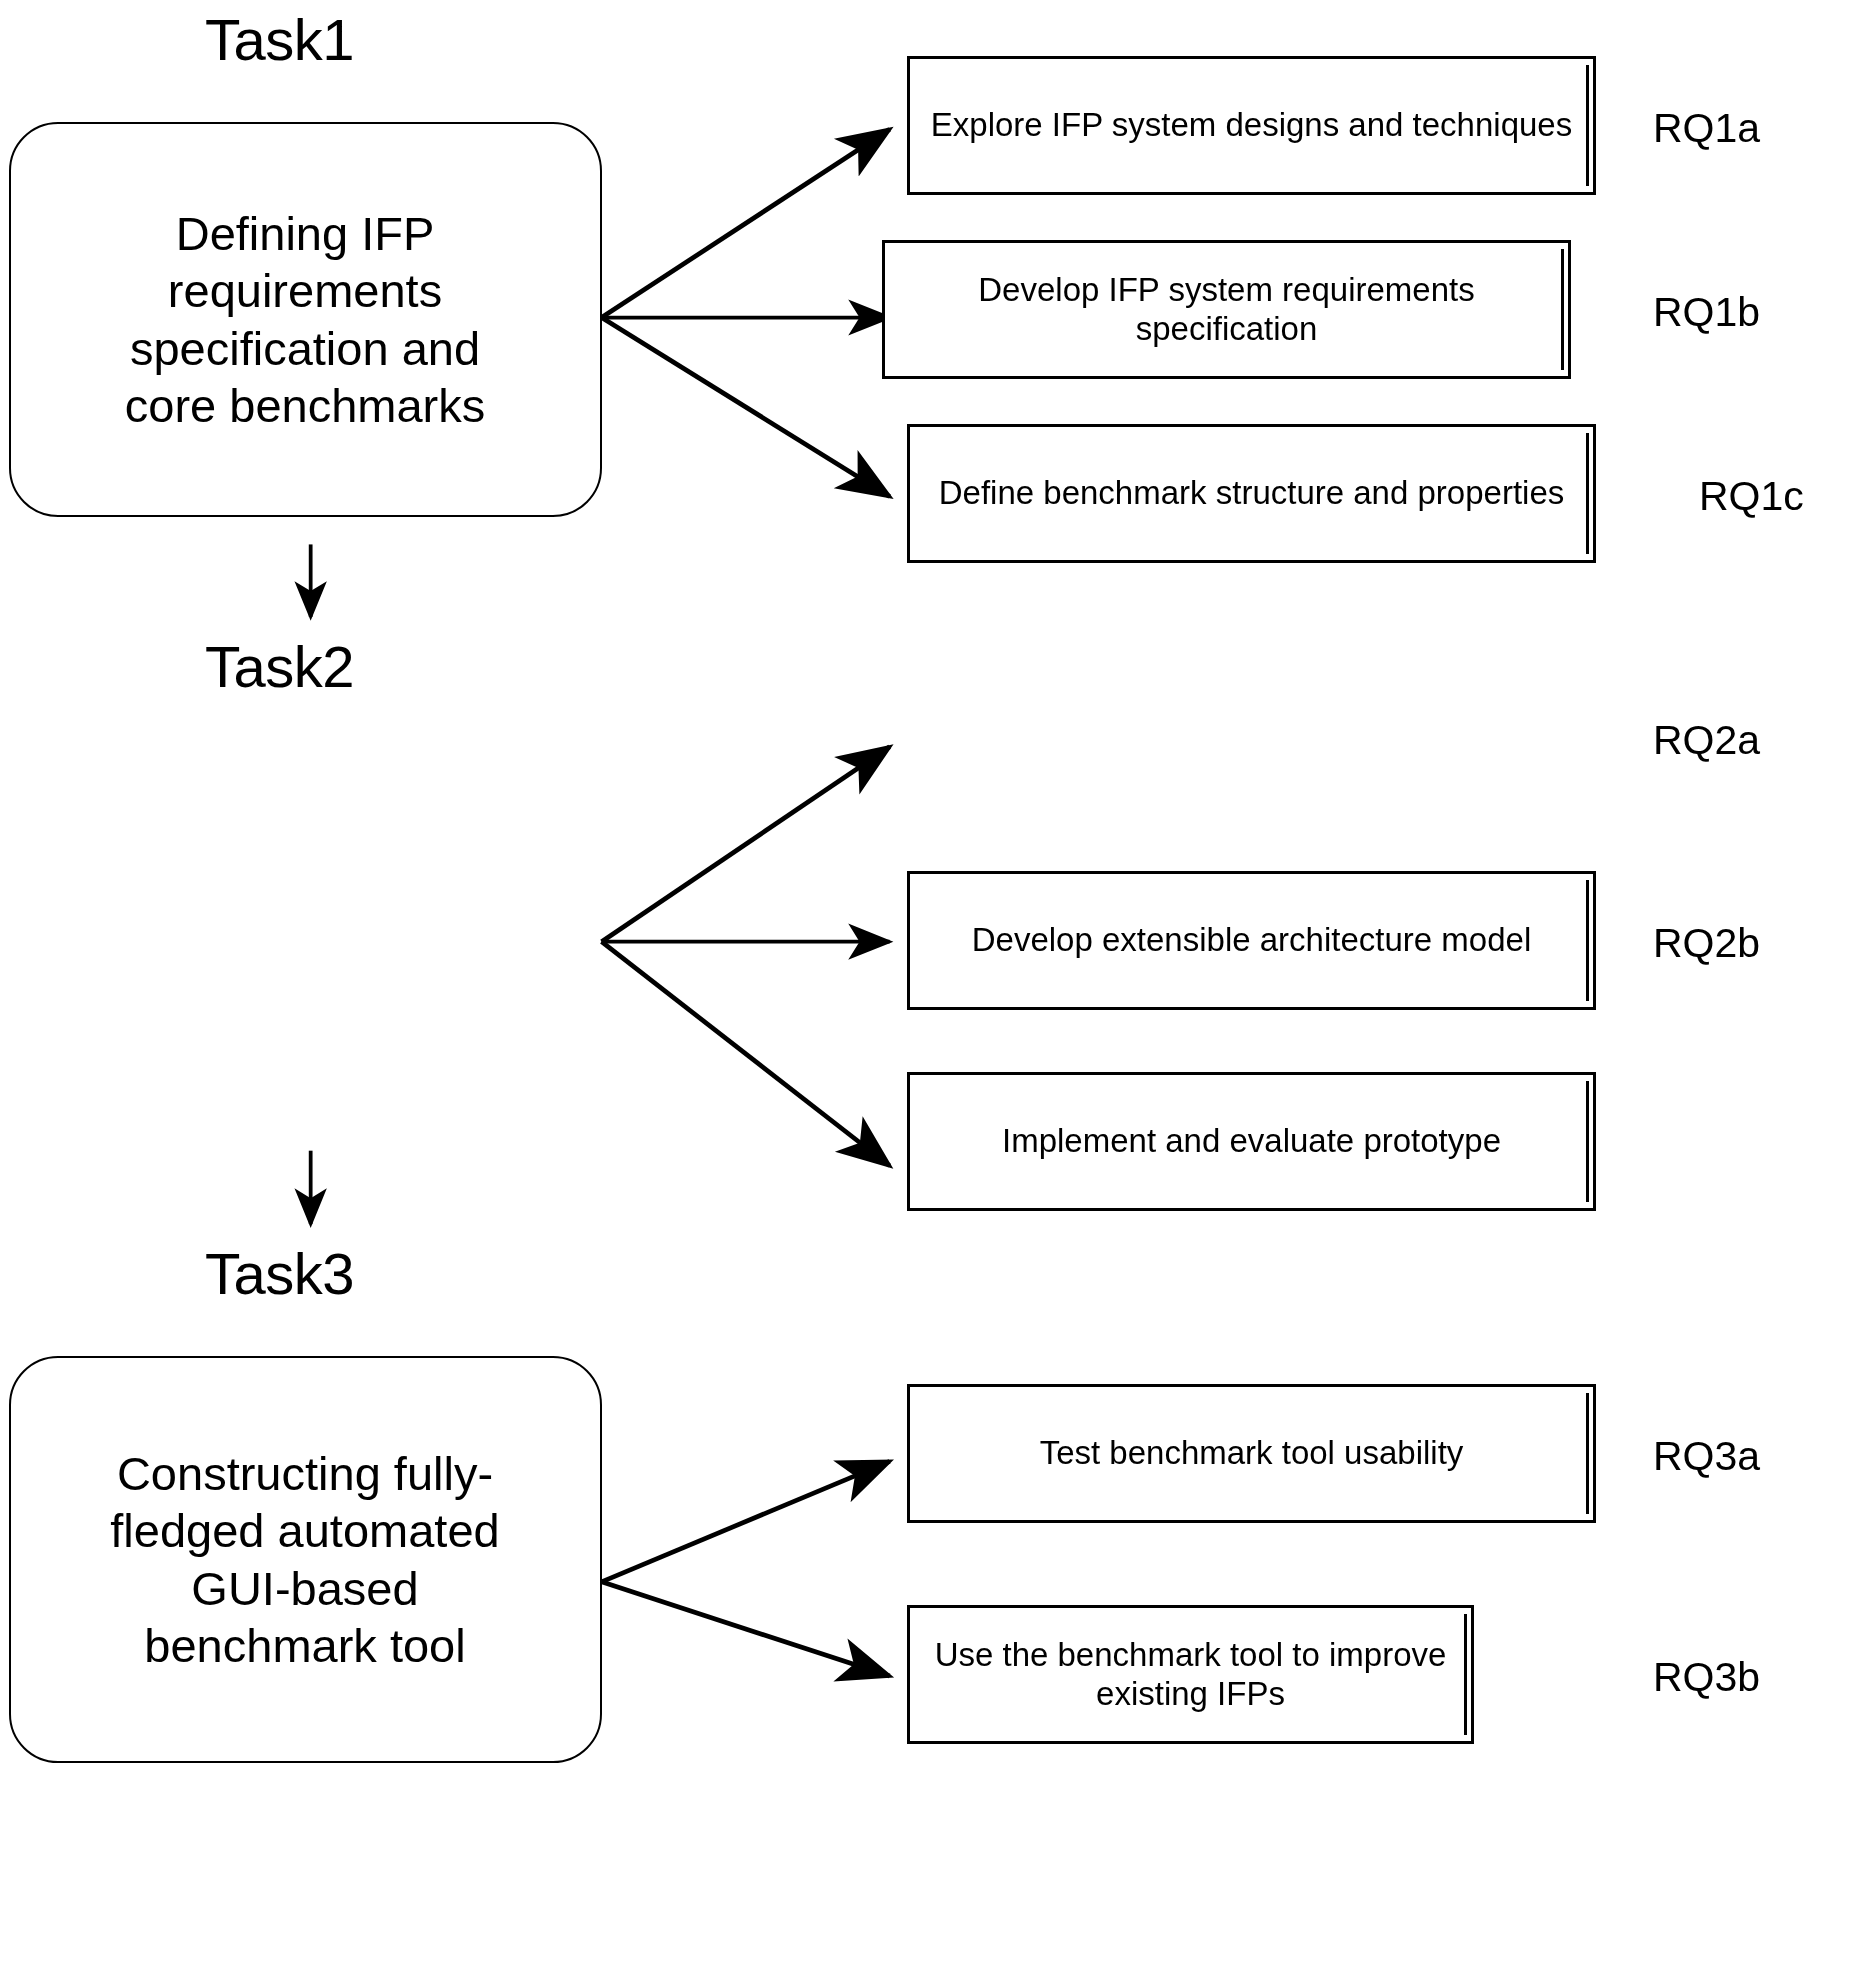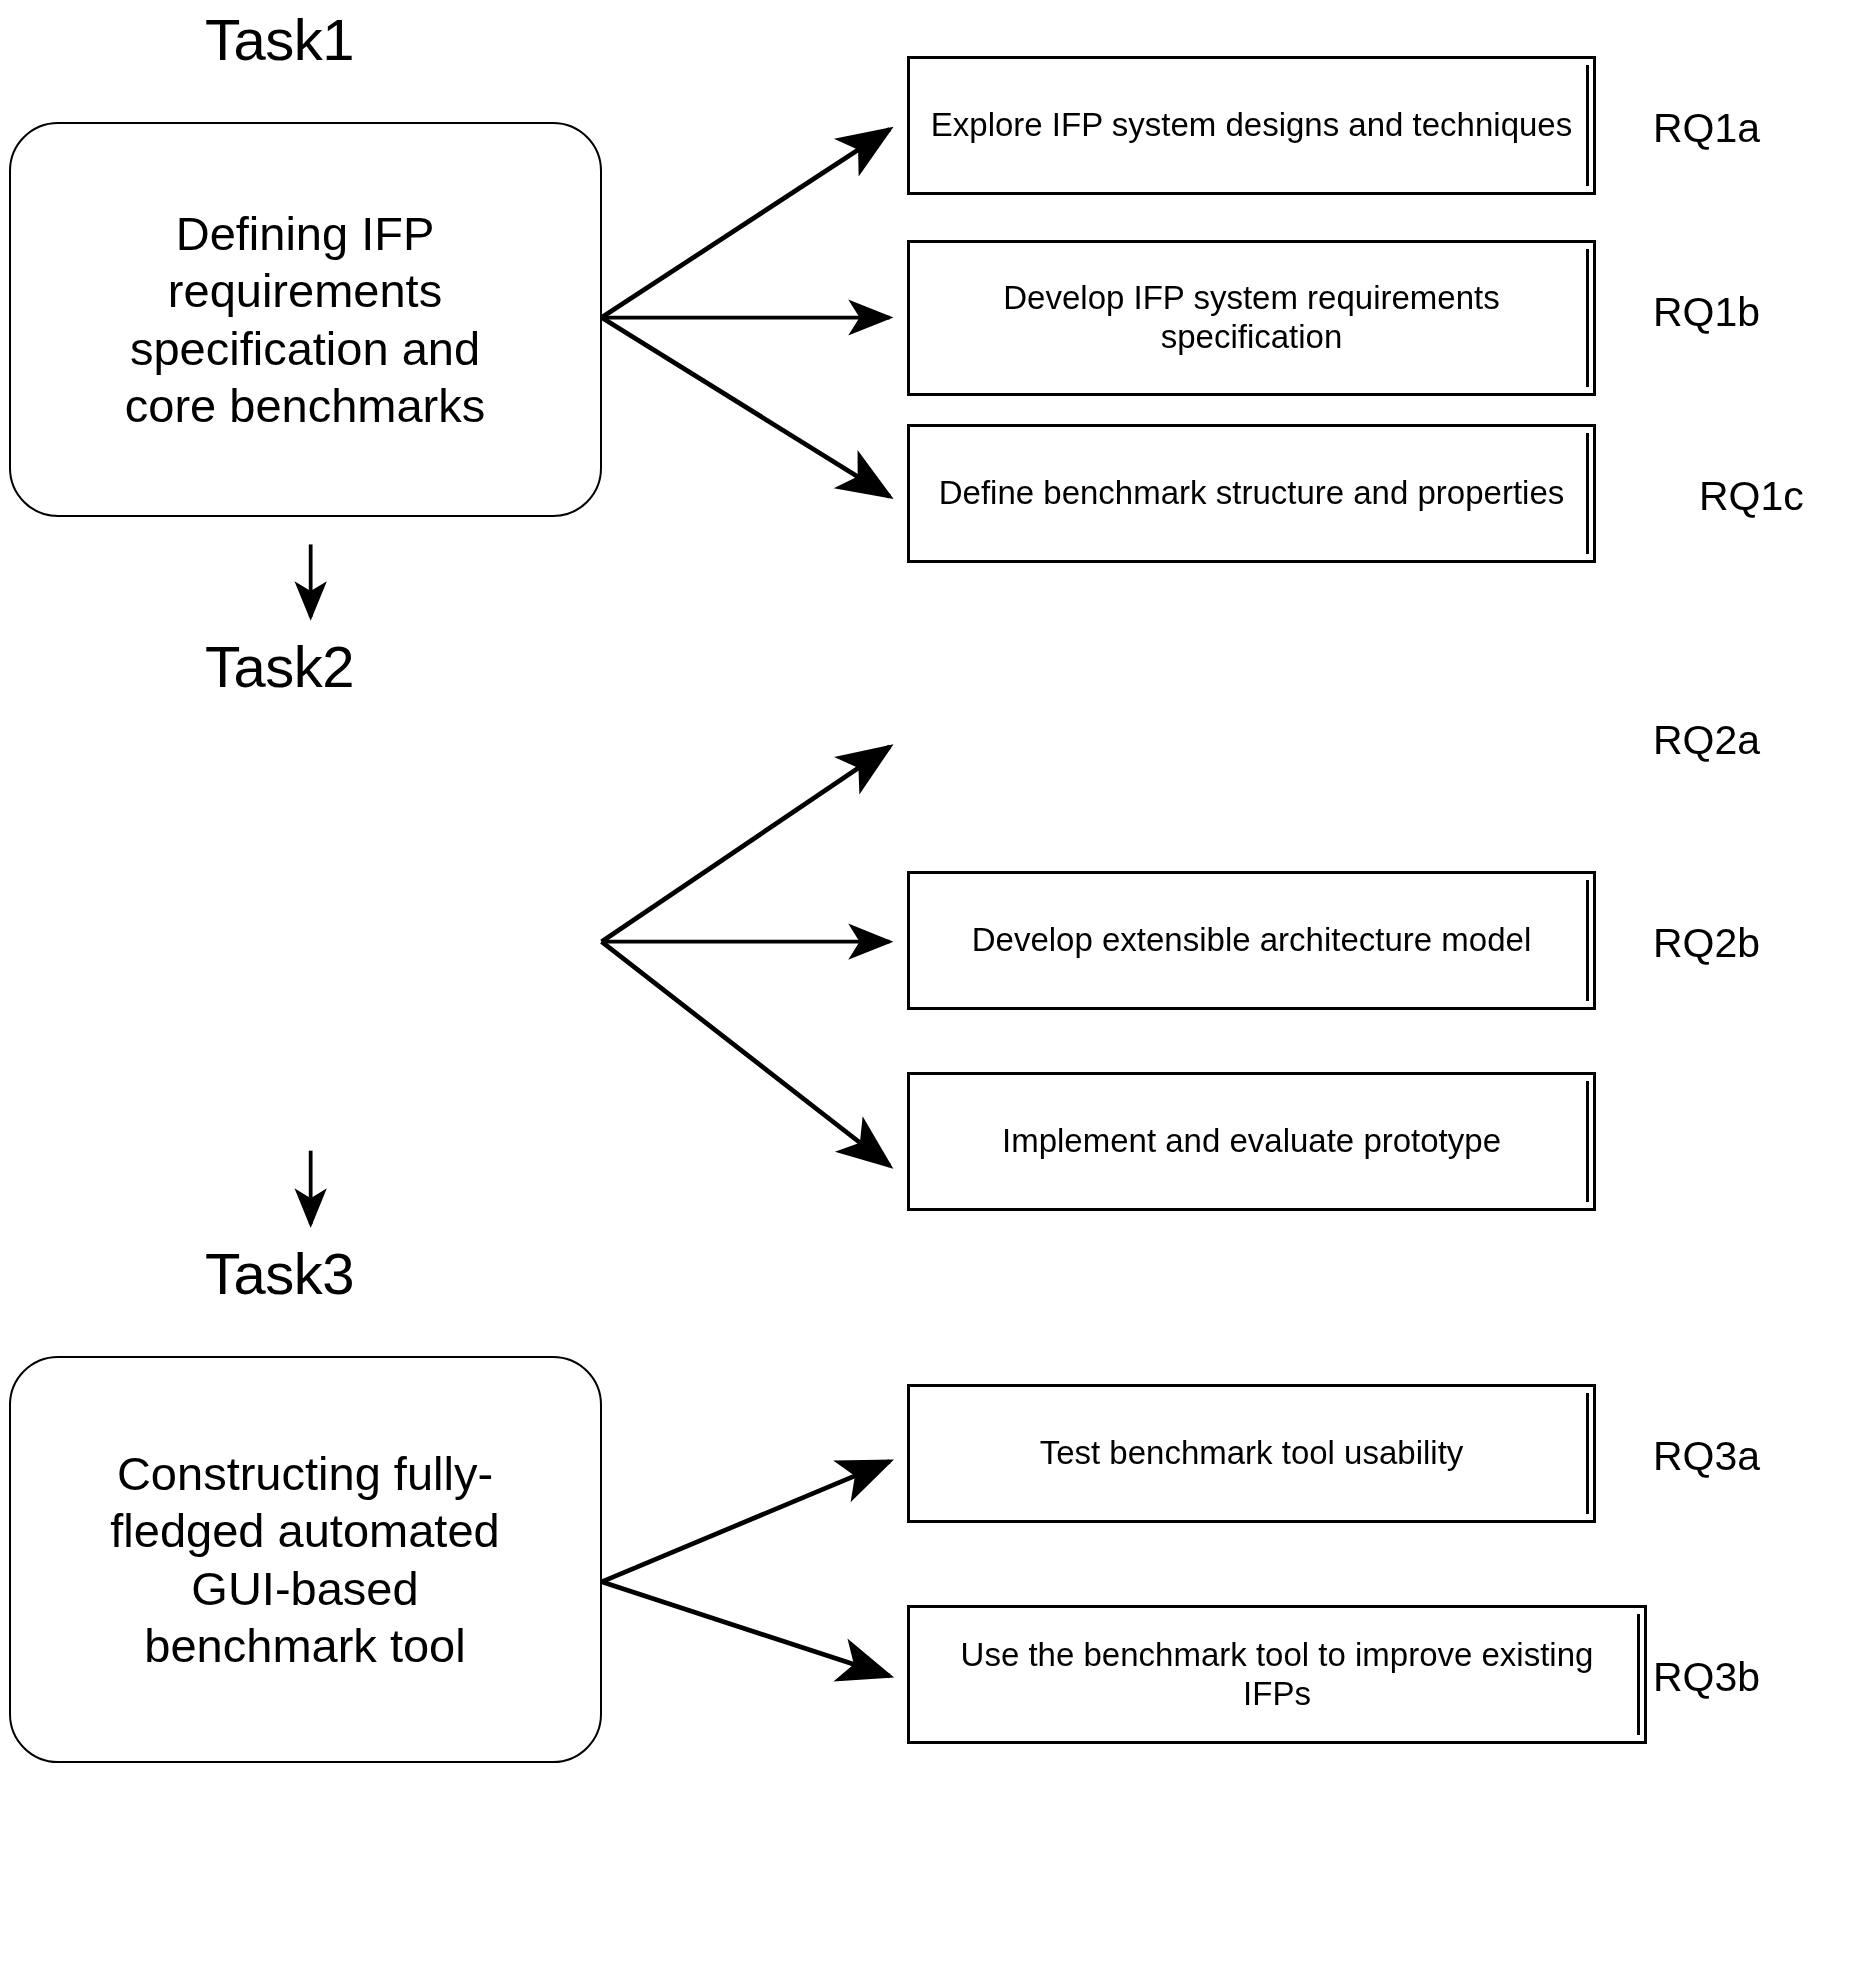--- a/index.html
+++ b/index.html
@@ -139,21 +139,21 @@
 
   <div class="task-box" style="left:8.5px; top:122px; width:593px; height:395px;">
     <span class="task-box-label" style="max-width:443px;">Defining IFP requirements specification and core benchmarks</span>
   </div>
 
   <div class="sub-box" style="left:907px; top:56px; width:689px; height:139px;">
     <span class="sub-box-label">Explore IFP system designs and techniques</span>
   </div>
   <div class="rq-label" style="left:1653px; top:108px;">RQ1a</div>
 
-  <div class="sub-box" style="left:907px; top:240px; width:689px; height:156px;">
+  <div class="sub-box" style="left:882px; top:240px; width:689px; height:139px;">
     <span class="sub-box-label">Develop IFP system requirements specification</span>
   </div>
   <div class="rq-label" style="left:1653px; top:292px;">RQ1b</div>
 
   <div class="sub-box" style="left:907px; top:424px; width:689px; height:139px;">
     <span class="sub-box-label">Define benchmark structure and properties</span>
   </div>
   <div class="rq-label" style="left:1653px; top:476px;margin-left:46px;">RQ1c</div>
 
   <div class="task-heading" style="left:205px; top:638px;">Task2</div>
@@ -175,19 +175,19 @@
 
   <div class="task-box" style="left:8.5px; top:1356px; width:593px; height:407px;">
     <span class="task-box-label" style="max-width:461px;">Constructing fully-fledged automated GUI-based benchmark tool</span>
   </div>
 
   <div class="sub-box" style="left:907px; top:1384px; width:689px; height:139px;">
     <span class="sub-box-label">Test benchmark tool usability</span>
   </div>
   <div class="rq-label" style="left:1653px; top:1436px;">RQ3a</div>
 
-  <div class="sub-box" style="left:907px; top:1605px; width:740px; height:139px;">
+  <div class="sub-box" style="left:907px; top:1605px; width:567px; height:139px;">
     <span class="sub-box-label">Use the benchmark tool to improve existing IFPs</span>
   </div>
   <div class="rq-label" style="left:1653px; top:1657px;">RQ3b</div>
 
 </div>
 
 
 </body></html>

